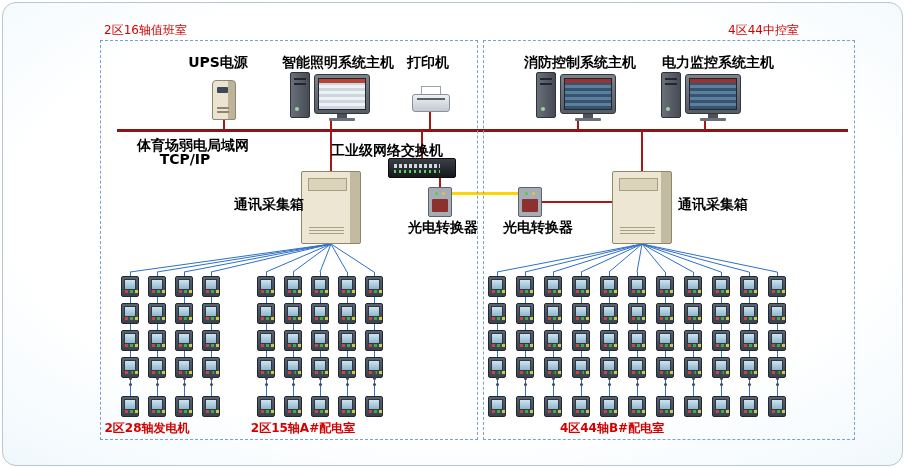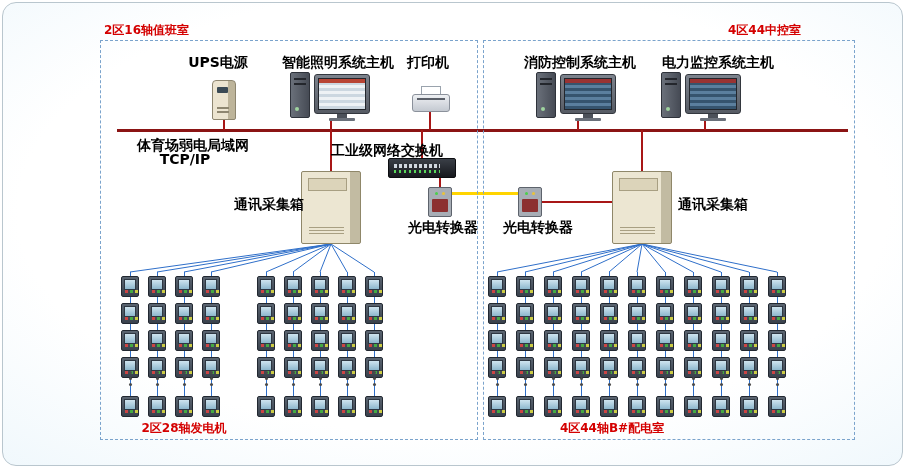--- a/index.html
+++ b/index.html
@@ -6,21 +6,21 @@
   html,body{background:#fff}
   body{font-family:"DejaVu Sans","Liberation Sans",sans-serif}
   .canvas{position:relative;width:905px;height:468px;overflow:hidden;background:#fff}
   .card{position:absolute;inset:2px;border:1px solid #b9c6ce;border-radius:14px;
         background:radial-gradient(ellipse 115% 115% at 50% 45%,#ffffff 42%,#eef7fc 68%,#cfe7f3 100%);z-index:0}
   #wires{position:absolute;left:0;top:0;width:905px;height:468px;z-index:1;pointer-events:none}
   .region{position:absolute;border:1px dashed #7aa3cc;z-index:1}
   .region-left{left:100px;top:40px;width:378px;height:400px}
   .region-right{left:483px;top:40px;width:372px;height:400px}
 
-  .rtitle{position:absolute;top:22px;font-size:12px;font-weight:bold;color:#d40000;z-index:3;white-space:nowrap}
+  .rtitle{position:absolute;top:22px;font-size:12px;font-weight:normal;color:#d40000;z-index:3;white-space:nowrap}
   .dlabel{position:absolute;font-size:14px;font-weight:bold;color:#000;z-index:3;white-space:nowrap;text-align:center}
   .glabel{position:absolute;top:420px;font-size:12px;font-weight:bold;color:#d40000;z-index:3;white-space:nowrap;transform:translateX(-50%)}
 
   .dev{position:absolute;z-index:2}
   
   .ups-body{width:24px;height:40px;background:linear-gradient(90deg,#ece4d0 0 70%,#bdb49a 70% 100%);
             border:1px solid #8e8670;border-radius:4px 4px 2px 2px;position:relative}
   .ups-body::before{content:"";position:absolute;left:4px;top:6px;width:11px;height:6px;background:#3b4a55;border-radius:1px}
   .ups-body::after{content:"";position:absolute;left:4px;bottom:6px;width:12px;height:2px;background:#8e8670;box-shadow:0 -4px 0 #8e8670}
   
@@ -314,15 +314,16 @@
       <div class="dots" style="left: 748px; top: 371px;"></div>
       <div class="meter" style="left: 740px; top: 396px;"></div>
       <div class="meter" style="left: 768px; top: 276px;"></div>
       <div class="meter" style="left: 768px; top: 303px;"></div>
       <div class="meter" style="left: 768px; top: 330px;"></div>
       <div class="meter" style="left: 768px; top: 357px;"></div>
       <div class="dots" style="left: 776px; top: 371px;"></div>
       <div class="meter" style="left: 768px; top: 396px;"></div>
     </div>
 
-  <div class="glabel" style="left: 147px; margin-left: 37px;">2区28轴发电机</div>
+  <div class="glabel" style="left: 147px;">2区28轴发电机</div>
+  <div class="glabel" style="left: 303px;">2区15轴A#配电室</div>
   <div class="glabel" style="left: 612px;">4区44轴B#配电室</div>
 </div>
 
 </body></html>

